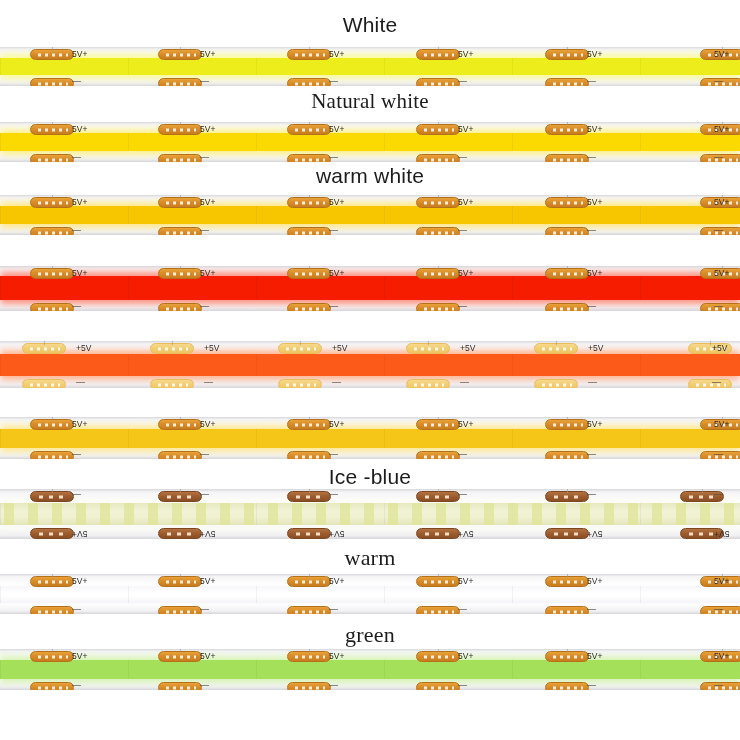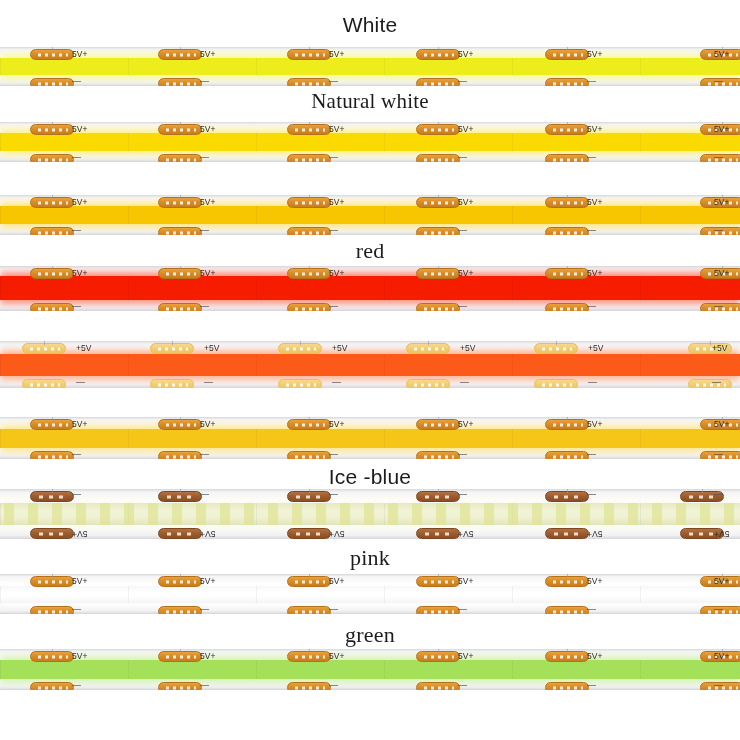--- a/index.html
+++ b/index.html
@@ -236,20 +236,21 @@
       <div class="pad copper" style="left: 700px; top: 2px;">
         <div class="dots"></div>
       </div>
       <div class="pad copper" style="left: 700px; top: 32px;">
         <div class="dots"></div>
       </div>
       <div class="tick" style="left: 722px; top: 0px;"></div>
       <div class="polarity" style="left: 714px; top: 3px;">5V+</div>
       <div class="polarity neg" style="left: 714px; top: 31px;">—</div>
     </div>
+    <div class="label" style="top: 163px;">warm white</div>
     <div class="strip" style="top: 195px; height: 40px;">
       <div class="pcb"></div>
       <div class="emitter" style="top: 11px; height: 18px;">
         <div class="halo" style="top: -4px; height: 26px; background: rgb(255, 212, 43);"></div>
         <div class="core" style="background: linear-gradient(rgb(247, 198, 0) 0%, rgb(247, 198, 0) 30%, rgb(247, 198, 0) 70%, rgb(247, 198, 0) 100%);"></div>
         <div class="seams" style="background-image: linear-gradient(to right, rgba(0, 0, 0, 0.16) 0px, rgba(0, 0, 0, 0.16) 1px, rgba(0, 0, 0, 0) 1px, rgba(0, 0, 0, 0) 100%); background-size: 128px 100%;"></div>
       </div>
       <div class="pad copper" style="left: 30px; top: 2px;">
         <div class="dots"></div>
       </div>
@@ -298,21 +299,20 @@
       <div class="pad copper" style="left: 700px; top: 2px;">
         <div class="dots"></div>
       </div>
       <div class="pad copper" style="left: 700px; top: 32px;">
         <div class="dots"></div>
       </div>
       <div class="tick" style="left: 722px; top: 0px;"></div>
       <div class="polarity" style="left: 714px; top: 3px;">5V+</div>
       <div class="polarity neg" style="left: 714px; top: 31px;">—</div>
     </div>
-    <div class="label serif" style="top: 238px;">red</div>
     <div class="strip" style="top: 266px; height: 45px;">
       <div class="pcb"></div>
       <div class="emitter" style="top: 10px; height: 24px;">
         <div class="halo" style="top: -4px; height: 32px; background: rgb(255, 58, 23);"></div>
         <div class="core" style="background: linear-gradient(rgb(246, 28, 0) 0%, rgb(246, 28, 0) 30%, rgb(246, 28, 0) 70%, rgb(246, 28, 0) 100%);"></div>
         <div class="seams" style="background-image: linear-gradient(to right, rgba(0, 0, 0, 0.16) 0px, rgba(0, 0, 0, 0.16) 1px, rgba(0, 0, 0, 0) 1px, rgba(0, 0, 0, 0) 100%); background-size: 128px 100%;"></div>
       </div>
       <div class="pad copper" style="left: 30px; top: 2px;">
         <div class="dots"></div>
       </div>
@@ -549,21 +549,21 @@
       <div class="pad brown" style="left: 680px; top: 2px;">
         <div class="dots"></div>
       </div>
       <div class="pad brown" style="left: 680px; top: 39px;">
         <div class="dots"></div>
       </div>
       <div class="tick" style="left: 702px; top: 0px;"></div>
       <div class="polarity flipped" style="left: 714px; top: 40px;">5V+</div>
       <div class="polarity neg flipped" style="left: 714px; top: 1px;">—</div>
     </div>
-    <div class="label serif" style="top: 545px;">pink</div>
+    <div class="label serif" style="top: 545px;">warm</div>
     <div class="strip" style="top: 574px; height: 40px;">
       <div class="pcb"></div>
       <div class="emitter" style="top: 12px; height: 17px;">
         <div class="halo" style="top: -4px; height: 25px; background: rgb(255, 255, 255); opacity: 0.25;"></div>
         <div class="core" style="background: linear-gradient(rgb(247, 247, 250) 0%, rgb(255, 255, 255) 40%, rgb(255, 255, 255) 60%, rgb(245, 245, 248) 100%);"></div>
         <div class="seams" style="background-image: linear-gradient(to right, rgba(0, 0, 0, 0.16) 0px, rgba(0, 0, 0, 0.16) 1px, rgba(0, 0, 0, 0) 1px, rgba(0, 0, 0, 0) 100%); background-size: 128px 100%;"></div>
       </div>
       <div class="pad copper" style="left: 30px; top: 2px;">
         <div class="dots"></div>
       </div>

